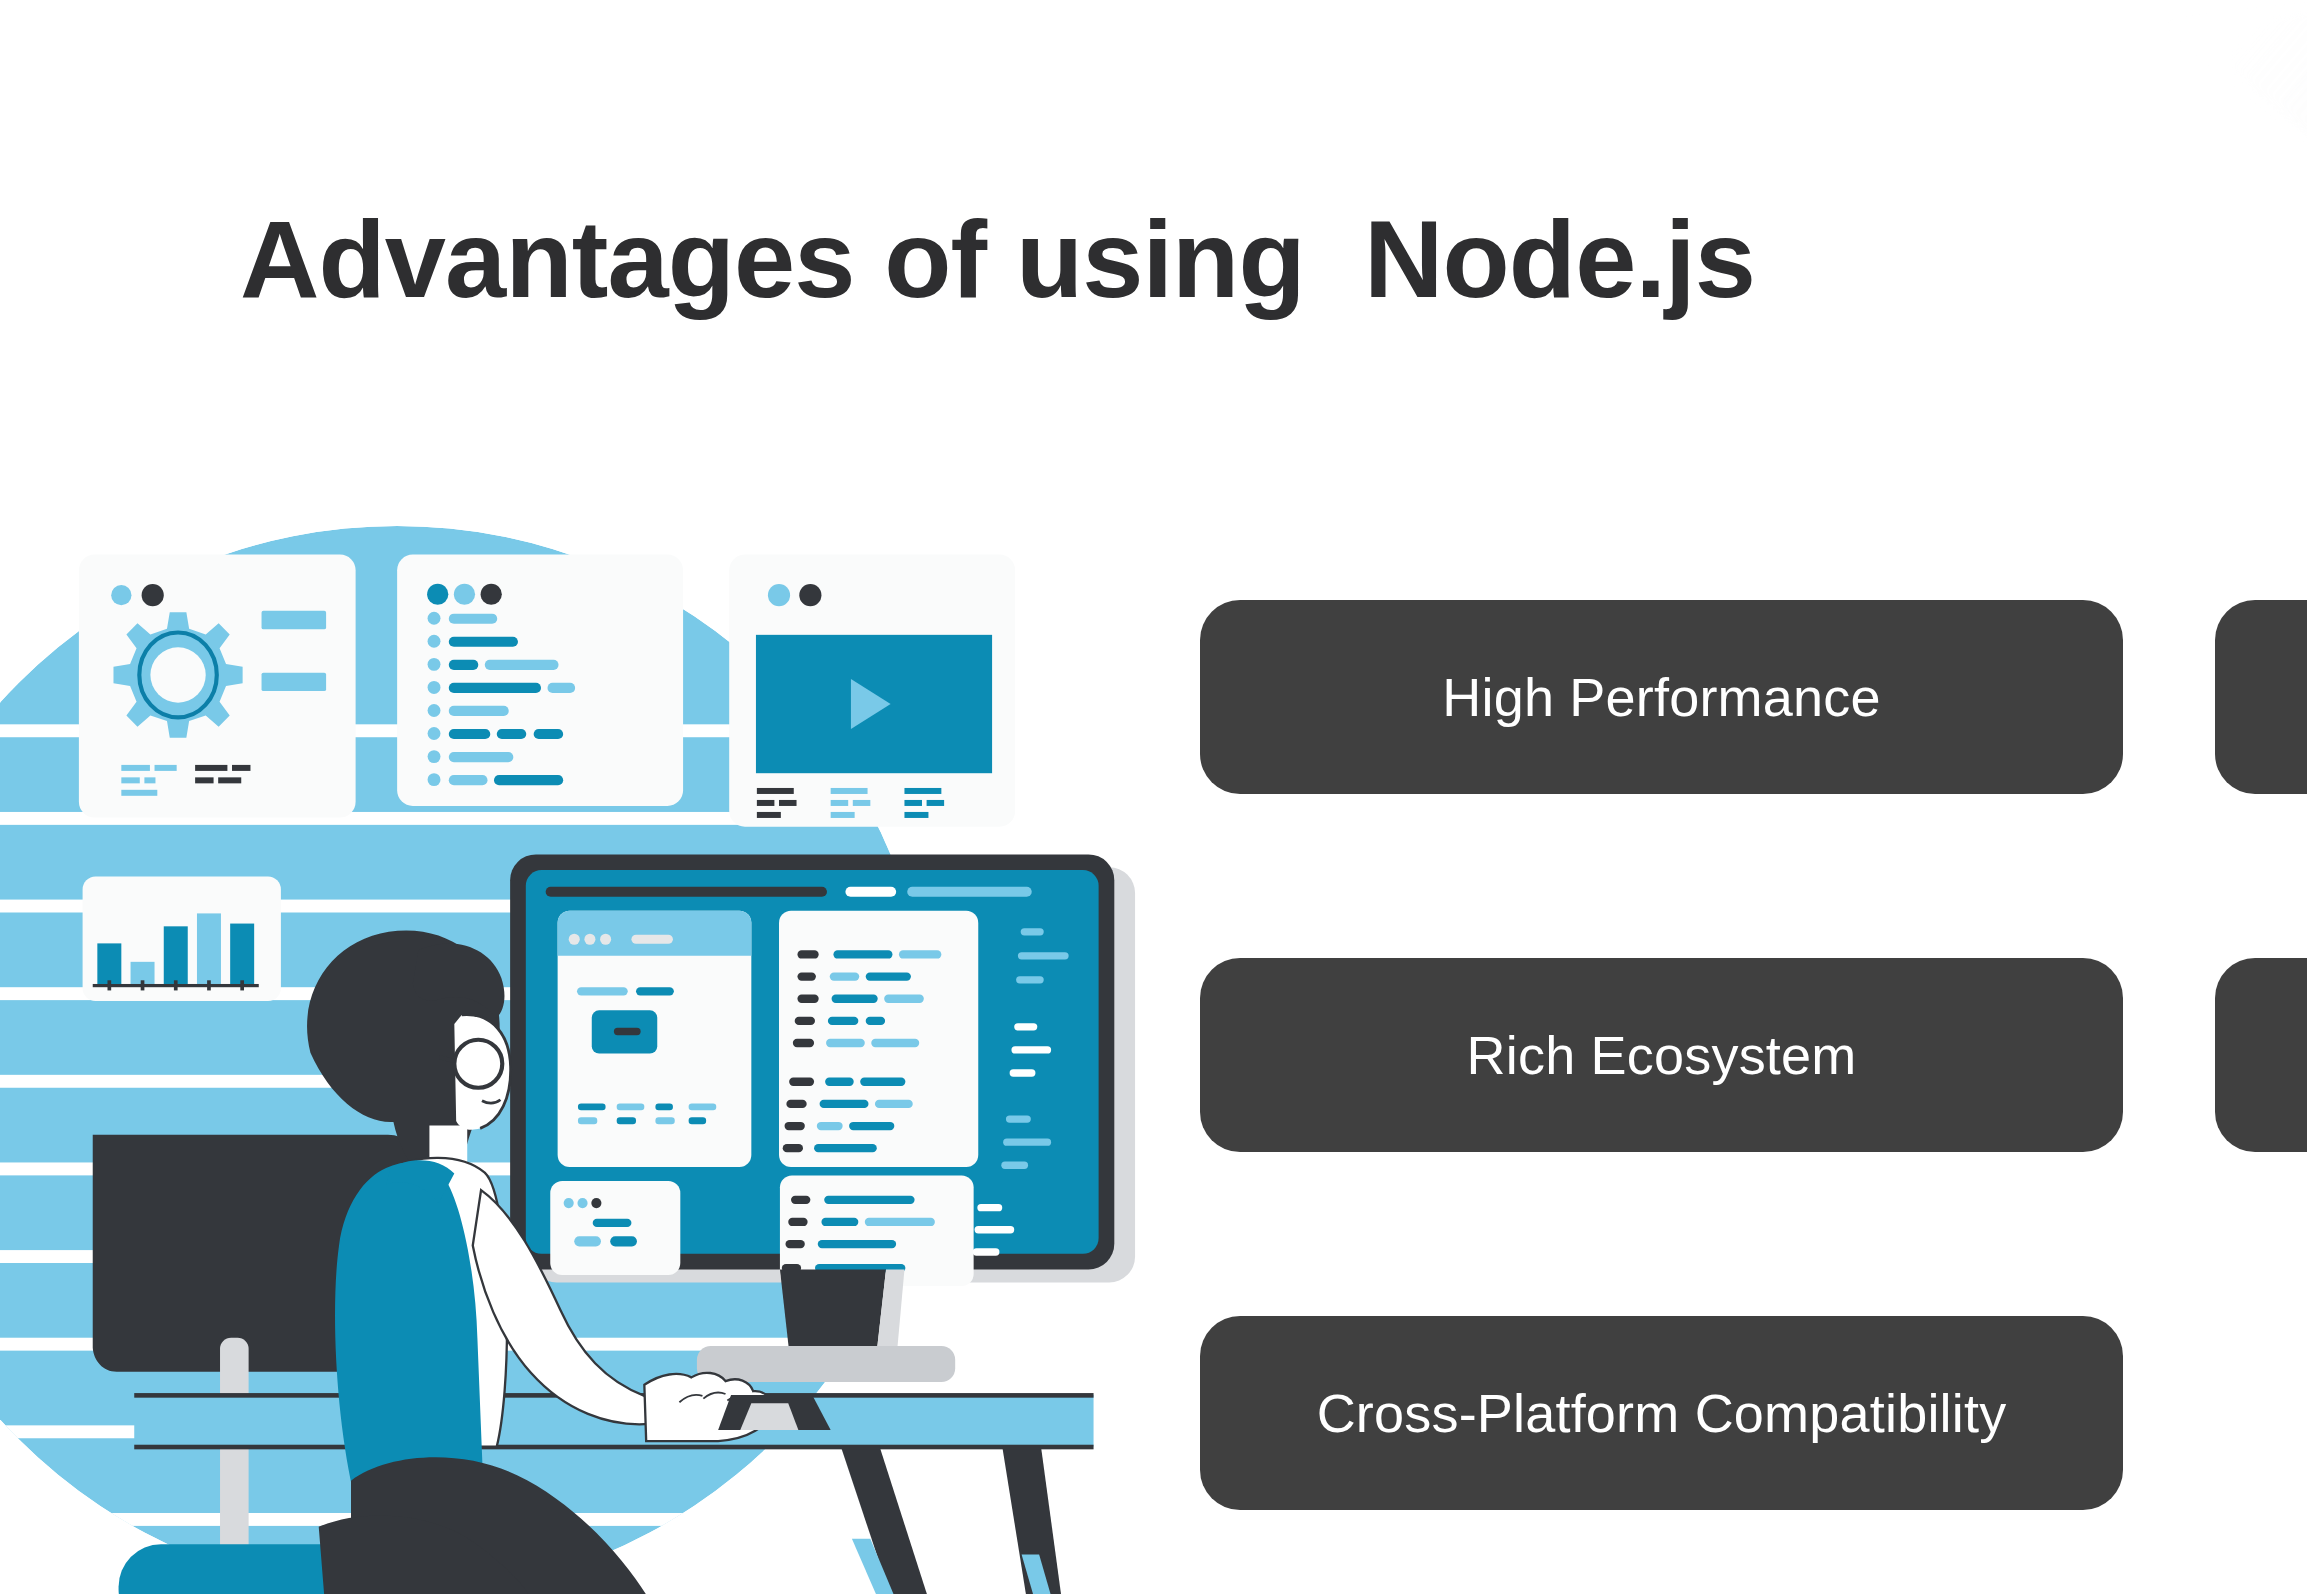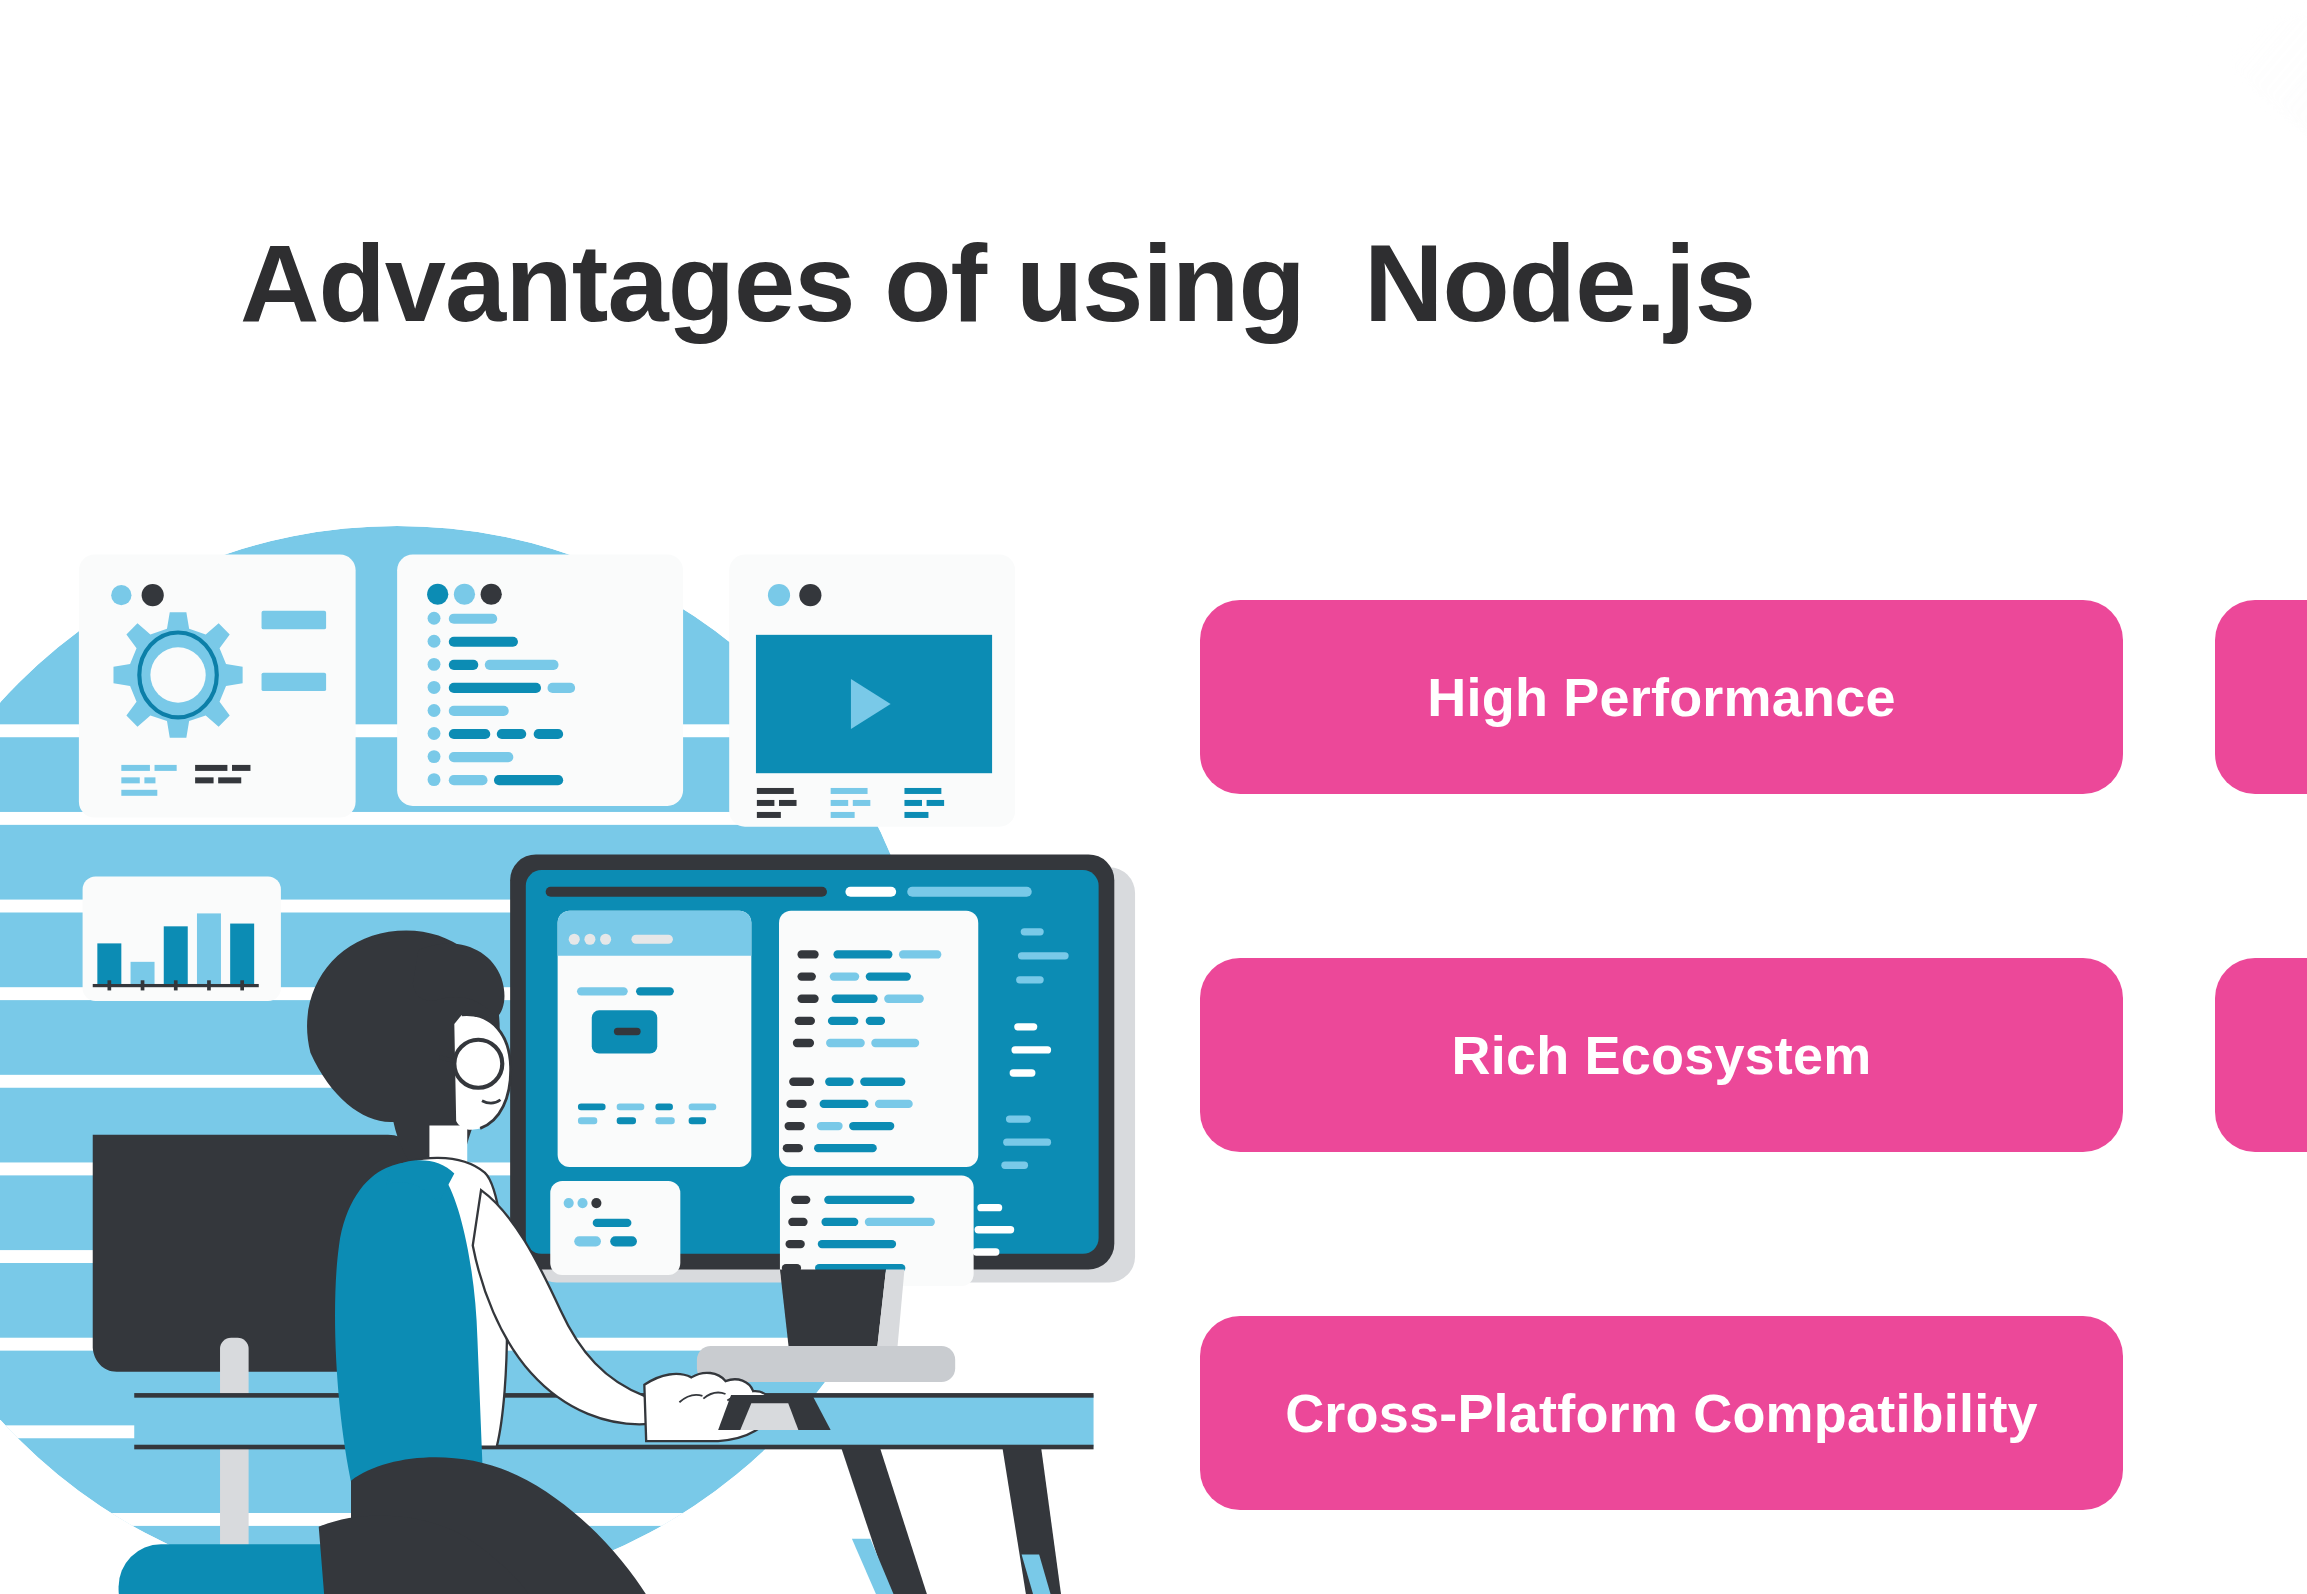--- a/index.html
+++ b/index.html
@@ -19,21 +19,20 @@
   
   .page-title {
     position: absolute;
     left: 240px; top: 198px;
     font-size: 110px;
     font-weight: bold;
     color: #2e2e30;
     letter-spacing: -0.9px;
     white-space: pre;
     line-height: 1.1;
-    margin-top: 24px;
   }
 
   
   .curl-wrap {
     position: absolute;
     right: 0; top: 0;
     width: 1163px; height: 655px;
     pointer-events: none;
   }
 
@@ -50,28 +49,28 @@
     position: absolute;
     left: 1200px; top: 600px;
     width: 1938px; height: 918px;
     display: grid;
     grid-template-columns: 923px 923px;
     grid-template-rows: 194px 194px 194px;
     column-gap: 92px;
     row-gap: 164px;
   }
   .pill {
-    background: #ec4899;
+    background: #404040;
     border-radius: 40px;
     display: flex;
     align-items: center;
     justify-content: center;
     color: #ffffff;
     font-size: 54px;
-    font-weight: bold;
+    font-weight: normal;
     letter-spacing: 0.2px;
     white-space: nowrap;
   }
 </style>
 </head>
 <body>
 
 <div class="slide">
 
   <div class="curl-wrap">

